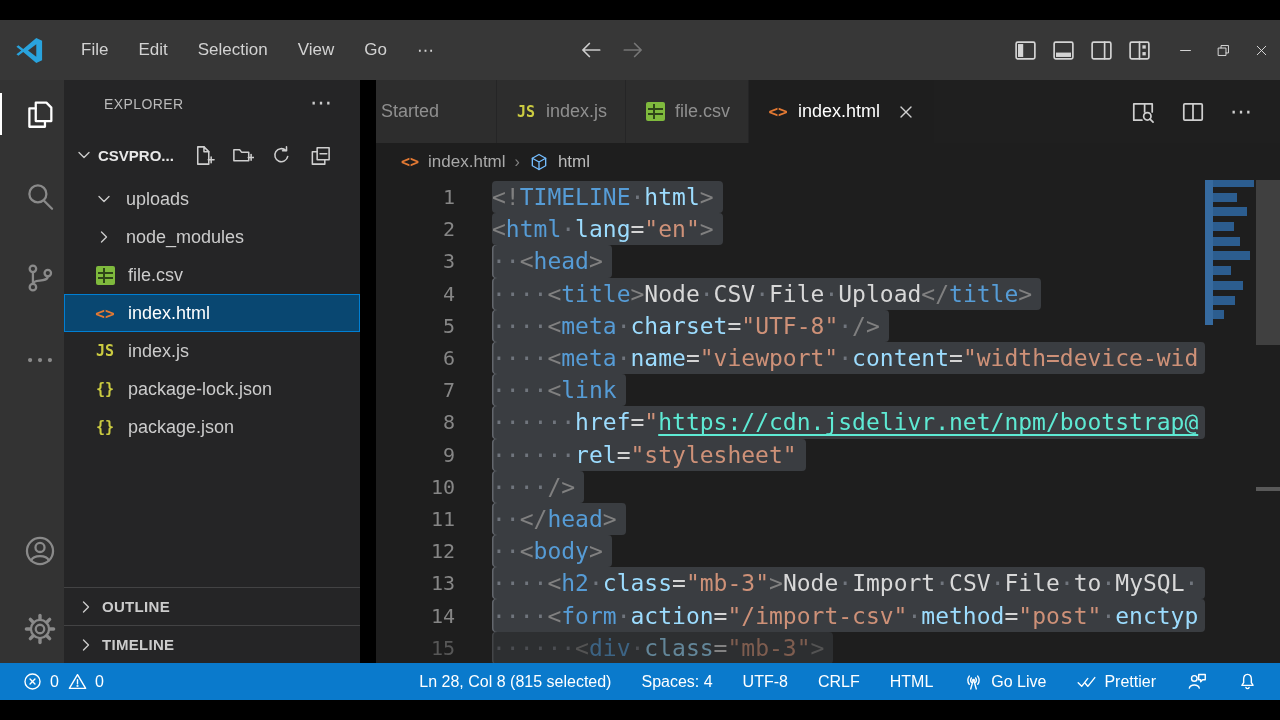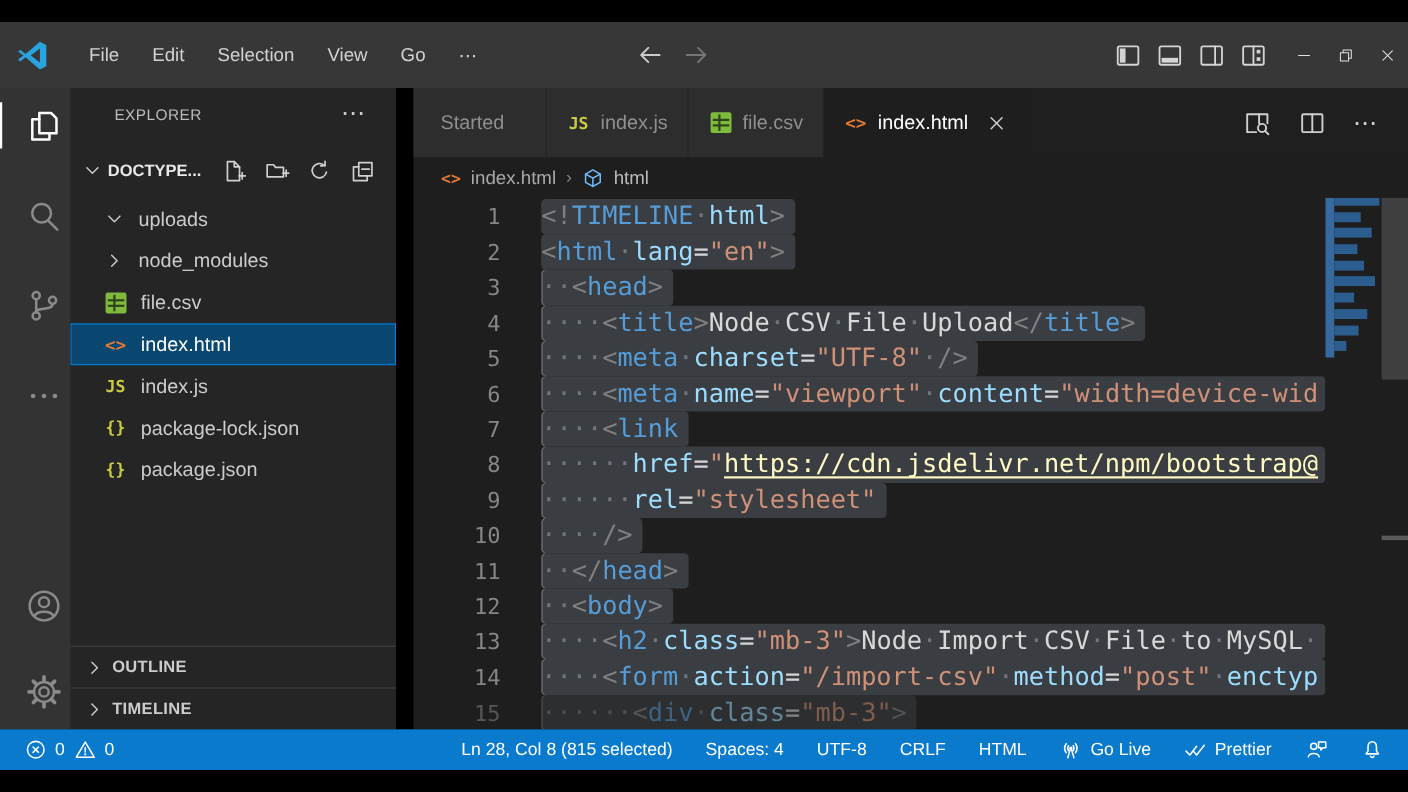--- a/index.html
+++ b/index.html
@@ -64,21 +64,21 @@
   .sb-bottom { position:absolute; left:0; right:0; bottom:0; }
   .sb-bsec { height:38px; display:flex; align-items:center; border-top:1px solid rgba(204,204,204,.18); }
   .sb-bsec .sb-chev { margin-left:12px; }
   .sb-bsec-label { color:#cccccc; font-size:15px; font-weight:bold; margin-left:6px; letter-spacing:.3px; }
 
   
   .editor { position:absolute; left:376px; right:0; top:0; bottom:0; background:#1e1e1e; }
   .tabbar { position:absolute; top:0; left:0; right:0; height:63px; background:#252526; display:flex; }
   .tab { height:63px; display:flex; align-items:center; background:#2d2d2d; border-right:1px solid #252526;
          color:#8f8f8f; font-size:18px; padding:0 18px; position:relative; }
-  .tab.first { width:121px; padding-left:5px;justify-content:center; }
+  .tab.first { width:121px; padding-left:5px; }
   .tab .t-icon { width:22px; height:22px; display:flex; align-items:center; justify-content:center; margin-right:9px; }
   .tab.active { background:#1e1e1e; color:#ffffff; border-right:none; }
   .tab .t-close { width:20px; height:20px; color:#d0d0d0; margin-left:16px; }
   .tab-fill { flex:1; background:#1f1f1f; display:flex; align-items:center; justify-content:flex-end; gap:24px; padding-right:26px; }
   .ea-icon { width:26px; height:26px; color:#cfcfcf; }
   .ea-more { color:#cfcfcf; font-size:22px; letter-spacing:2px; line-height:10px; }
 
   .breadcrumb { position:absolute; top:63px; left:0; right:0; height:37px; display:flex; align-items:center; padding-left:25px; gap:9px; }
   .bc-file-icon { color:#e37933; font-family:"DejaVu Sans Mono",monospace; font-weight:bold; font-size:15px; }
   .bc-text { color:#a9a9a9; font-size:17px; }
@@ -89,21 +89,21 @@
   .codearea { position:absolute; top:100px; left:0; right:0; bottom:0; overflow:hidden; }
   .lines { position:absolute; left:0; top:1px; width:829px; }
   .cl { display:flex; height:32.2px; align-items:center; font-family:"DejaVu Sans Mono",monospace; font-size:23px; white-space:pre; }
   .cl .ln { flex:0 0 79px; text-align:right; color:#868686; font-size:20px; }
   .cl .sel { margin-left:37px; background:#3a3d41; border-radius:4px; padding-right:9px; white-space:pre; height:32.2px; display:flex; align-items:center; overflow:hidden; }
   .cl.grow .sel { flex:1; }
   .cl.guide .sel { box-shadow:inset 1.5px 0 0 #62666c; }
   .cl.dim { opacity:.55; }
   .tk-w { color:#70757d; } .tk-p { color:#808080; } .tk-t { color:#569cd6; }
   .tk-a { color:#9cdcfe; } .tk-o { color:#d4d4d4; } .tk-s { color:#ce9178; }
-  .tk-u { color:#fef9c3; text-decoration:underline; text-underline-offset:4px; }
+  .tk-u { color:#5eead4; text-decoration:underline; text-underline-offset:4px; }
   .tk-x { color:#d8d8d8; }
 
   .minimap { position:absolute; right:24px; top:-2px; width:51px; bottom:0; background:#1e1e1e; }
   .mm-col { position:absolute; left:0; top:0; width:8px; height:147px; background:#366a9f; }
   .mm-bars { position:absolute; left:8px; top:0; right:2px; }
   .mm-bar { height:9px; margin-bottom:5.7px; background:#2c5d8f; }
   .vscroll { position:absolute; right:0; top:-2px; width:24px; bottom:0; }
   .vthumb { position:absolute; top:0; left:0; right:0; height:167px; background:rgba(121,121,121,.38); }
   .vmark { position:absolute; top:309px; left:0; right:0; height:4px; background:#8a8a8a; opacity:.55; }
 
@@ -243,21 +243,21 @@
 
     <div class="sidebar">
       <div class="sb-header">
         <span class="sb-title">EXPLORER</span>
         <span class="sb-more">⋯</span>
       </div>
       <div class="sb-section">
         <svg class="sb-chev" viewBox="0 0 24 24">
             <polyline points="6 9 12 15 18 9"></polyline>
           </svg>
-        <span class="sb-sec-label">DOCTYPE...</span>
+        <span class="sb-sec-label">CSVPRO...</span>
         <span class="sb-actions" id="sb-actions">
             <span class="sic" style="width: 23px; height: 23px; color: rgb(207, 207, 207); display: inline-block;"><svg viewBox="0 0 24 24">
                 <path d="M12.5 3 H6 V21 H17.5 V8"></path>
                 <path d="M12.5 3 L17.5 8 M12.5 3 V8 H17.5"></path>
                 <line x1="20" y1="13.5" x2="20" y2="19.5"></line>
                 <line x1="17" y1="16.5" x2="23" y2="16.5"></line>
               </svg></span>
             <span class="sic" style="width: 23px; height: 23px; color: rgb(207, 207, 207); display: inline-block;"><svg viewBox="0 0 24 24">
                 <path d="M3 6 H9 L11 8.5 H18.5 V17.5 H3 Z"></path>
                 <line x1="21" y1="11" x2="21" y2="17"></line>

